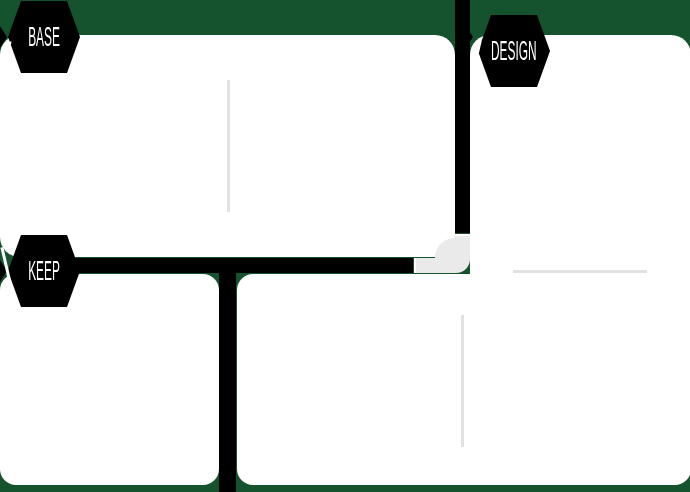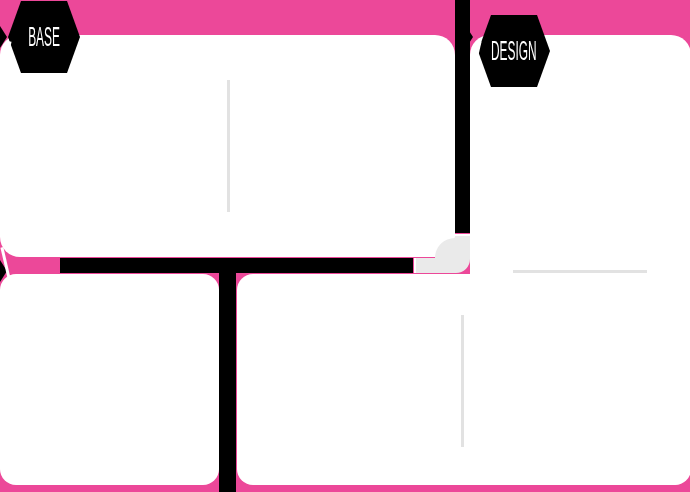--- a/index.html
+++ b/index.html
@@ -1,18 +1,18 @@
 <!DOCTYPE html>
 <html><head>
 <meta charset="utf-8">
 <style>
   html,body{margin:0;padding:0;background:#000;}
   .stage{
     position:relative;width:690px;height:492px;overflow:hidden;
-    background:#ec4899;font-family:"Liberation Sans",sans-serif;
+    background:#14532d;font-family:"Liberation Sans",sans-serif;
   }
   .panel{position:absolute;background:#ffffff;}
   .panel-base{left:0;top:35px;width:455px;height:222px;border-radius:20px;}
   .panel-design{left:470px;top:35px;width:221px;height:450px;border-radius:20px;}
   .panel-keep{left:0;top:274px;width:219px;height:211px;border-radius:16px;}
   .panel-bottom-right{left:237px;top:274px;width:454px;height:211px;border-radius:16px;}
 
   .guide{position:absolute;background:#e2e2e2;}
   .guide-v-base{left:227px;top:80px;width:2.5px;height:132px;}
   .guide-h-design{left:513px;top:270px;width:134px;height:2.5px;}
@@ -83,18 +83,21 @@
   <div class="tip tip-base"></div>
   <div class="tip tip-design"></div>
   <div class="tip tip-keep"></div>
 
   <div class="badge badge-base">
     <span class="badge-label">BASE</span>
   </div>
   <div class="badge badge-design">
     <span class="badge-label">DESIGN</span>
   </div>
+  <div class="badge badge-keep">
+    <span class="badge-label">KEEP</span>
+  </div>
 
   <div class="badge-cut cut-base"></div>
   <div class="badge-cut cut-design"></div>
   <div class="badge-cut cut-keep"></div>
 
 </div>
 
 </body></html>

